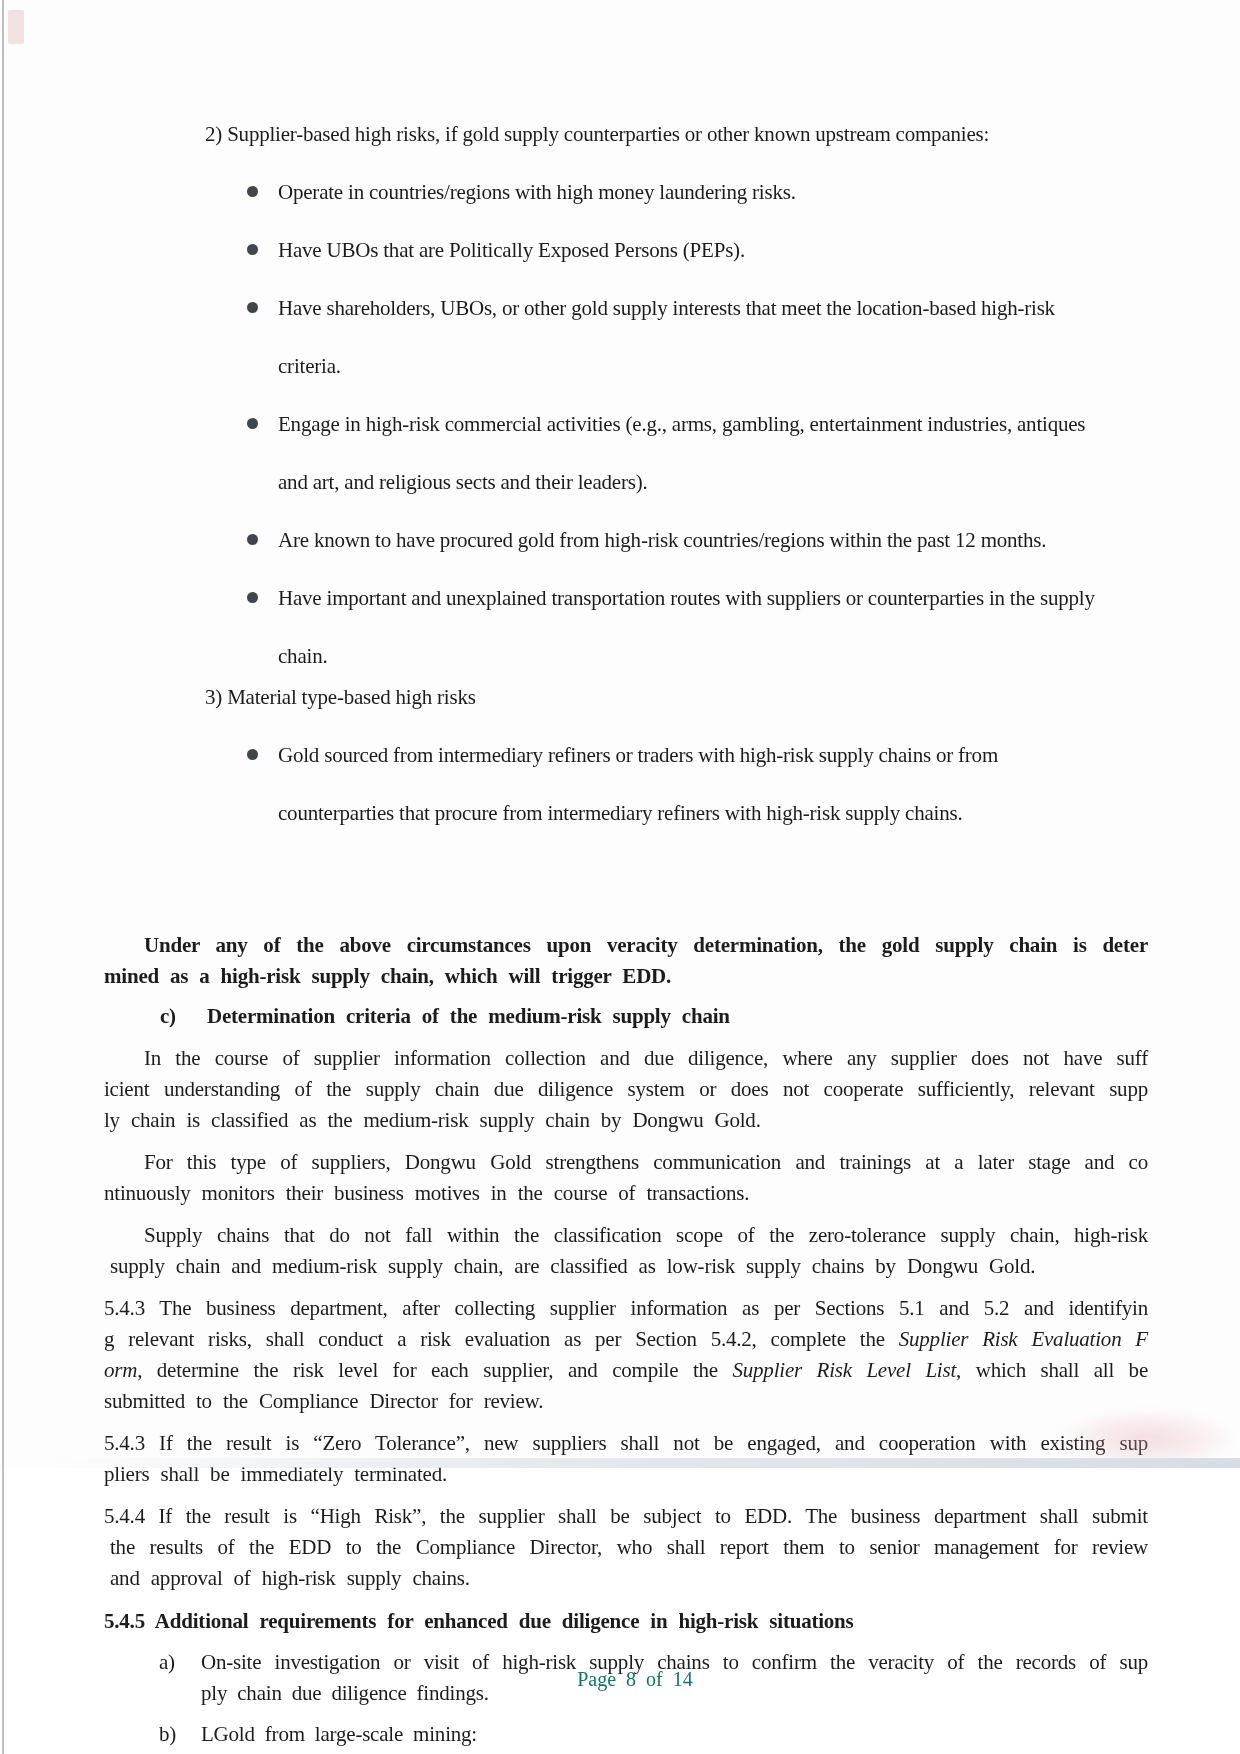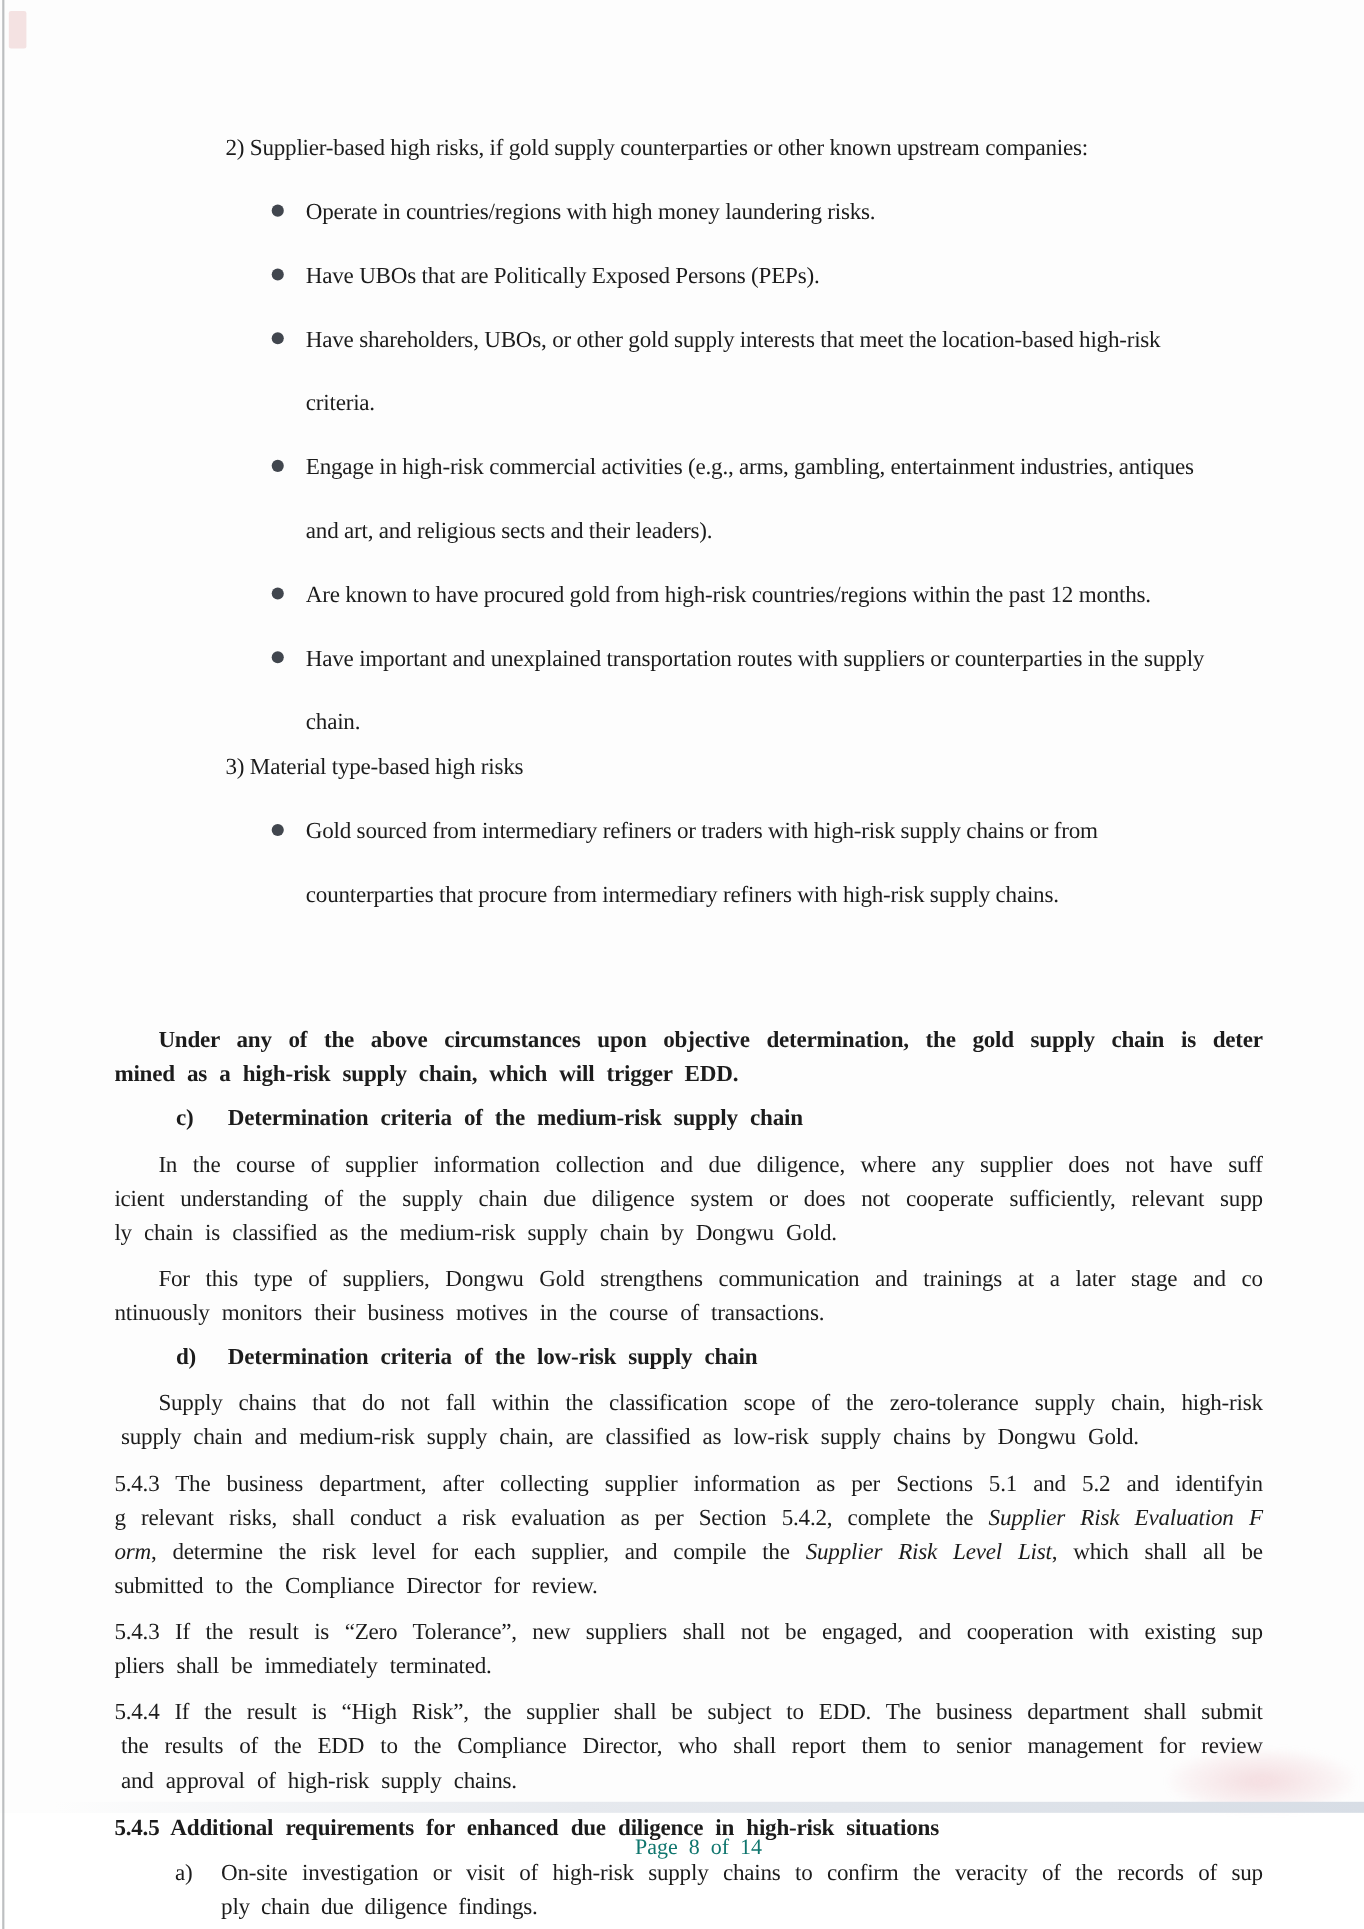--- a/index.html
+++ b/index.html
@@ -4,21 +4,21 @@
 <style>
   html,body{margin:0;padding:0;}
   body{
     width:1240px;height:1754px;
     background:#ffffff;
     font-family:"Liberation Serif","DejaVu Serif",serif;
     color:#1c1c1c;
     overflow:hidden;
     position:relative;
   }
-  .page{position:relative;width:1240px;height:1648px;background:#fdfdfd;}
+  .page{position:relative;width:1240px;height:1468px;background:#fdfdfd;}
   
   .scan-left-line{position:absolute;left:2px;top:0;width:2px;height:1754px;background:#9a9da0;opacity:.65;}
   .scan-mark-red{position:absolute;left:8px;top:10px;width:16px;height:34px;background:#c04848;opacity:.15;border-radius:2px;}
   .scan-bottom-band{position:absolute;left:50px;right:0;bottom:0;height:10px;
     background:linear-gradient(to right, rgba(226,230,235,0) 0%, #e6e9ee 40%, #d7dde5 100%);}
   .scan-watermark{position:absolute;right:8px;bottom:0;width:170px;height:58px;
     background:radial-gradient(ellipse at center, rgba(231,170,178,.38) 0%, rgba(231,170,178,.12) 55%, rgba(231,170,178,0) 75%);
     filter:blur(3px);}
   
   .content{position:relative;padding-top:112px;font-size:21px;letter-spacing:-0.01em;}
@@ -83,34 +83,33 @@
         <div class="line">Have important and unexplained transportation routes with suppliers or counterparties in the supply</div>
         <div class="line">chain.</div>
       </div>
       <div class="numbered"><span>3) </span><span>Material type-based high risks</span></div>
       <div class="bullet-item">
         <span class="dot"></span>
         <div class="line">Gold sourced from intermediary refiners or traders with high-risk supply chains or from</div>
         <div class="line">counterparties that procure from intermediary refiners with high-risk supply chains.</div>
       </div>
       <div class="para bold lead">
-        <div class="line j ind"><span>Under any of the above circumstances upon objective determination, the gold supply chain is deter</span></div>
+        <div class="line j ind"><span>Under any of the above circumstances upon veracity determination, the gold supply chain is deter</span></div>
         <div class="line"><span>mined as a high-risk supply chain, which will trigger EDD.</span></div>
       </div>
       <div class="heading-cd"><span class="label">c)</span><span>Determination criteria of the medium-risk supply chain</span></div>
       <div class="para">
         <div class="line j ind"><span>In the course of supplier information collection and due diligence, where any supplier does not have suff</span></div>
         <div class="line j"><span>icient understanding of the supply chain due diligence system or does not cooperate sufficiently, relevant supp</span></div>
         <div class="line"><span>ly chain is classified as the medium-risk supply chain by Dongwu Gold.</span></div>
       </div>
       <div class="para">
         <div class="line j ind"><span>For this type of suppliers, Dongwu Gold strengthens communication and trainings at a later stage and co</span></div>
         <div class="line"><span>ntinuously monitors their business motives in the course of transactions.</span></div>
       </div>
-      <div class="heading-cd"><span class="label">d)</span><span>Determination criteria of the low-risk supply chain</span></div>
       <div class="para">
         <div class="line j ind"><span>Supply chains that do not fall within the classification scope of the zero-tolerance supply chain, high-risk</span></div>
         <div class="line ind6"><span>supply chain and medium-risk supply chain, are classified as low-risk supply chains by Dongwu Gold.</span></div>
       </div>
       <div class="para">
         <div class="line j"><span>5.4.3 The business department, after collecting supplier information as per Sections 5.1 and 5.2 and identifyin</span></div>
         <div class="line j"><span>g relevant risks, shall conduct a risk evaluation as per Section 5.4.2, complete the </span><span class="it">Supplier Risk Evaluation F</span></div>
         <div class="line j"><span class="it">orm</span><span>, determine the risk level for each supplier, and compile the </span><span class="it">Supplier Risk Level List</span><span>, which shall all be</span></div>
         <div class="line"><span>submitted to the Compliance Director for review.</span></div>
       </div>

